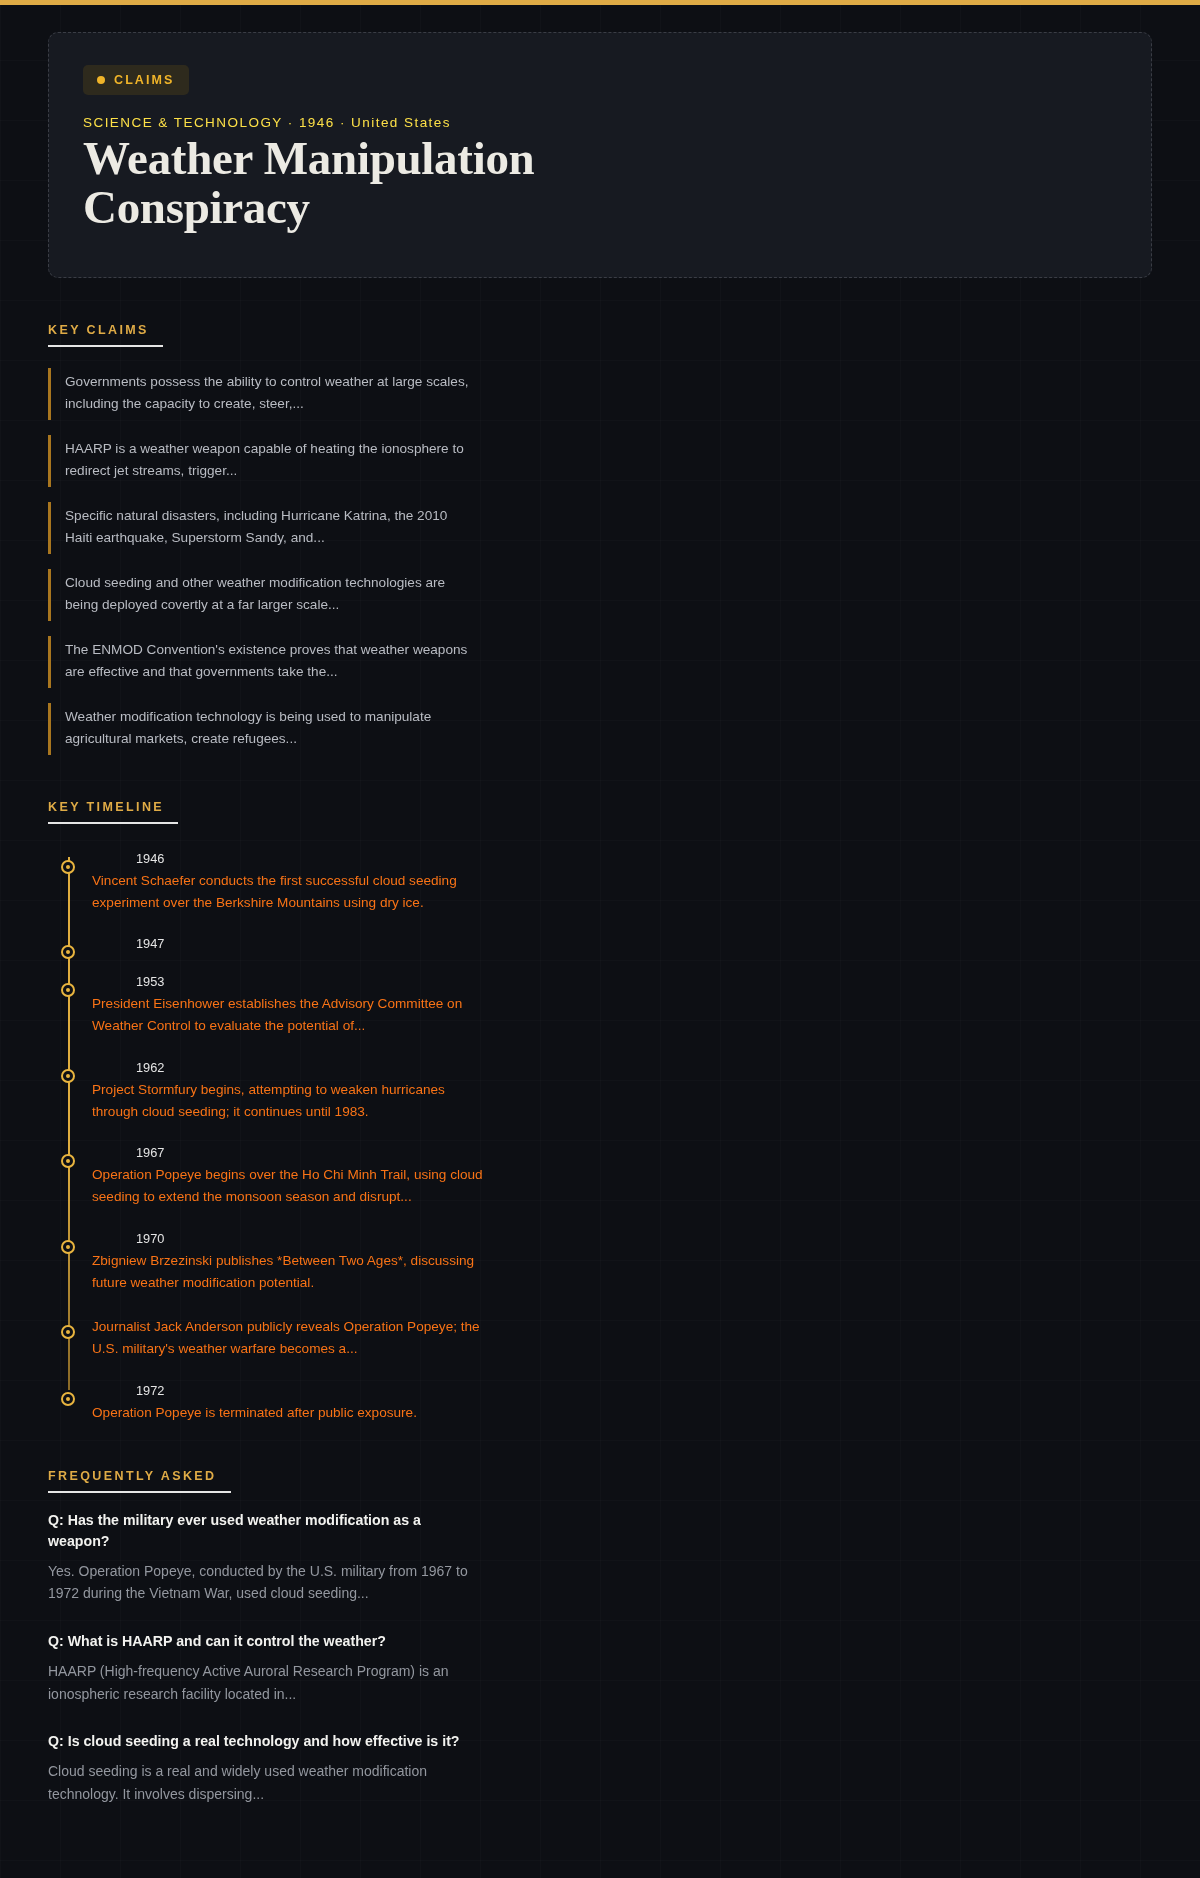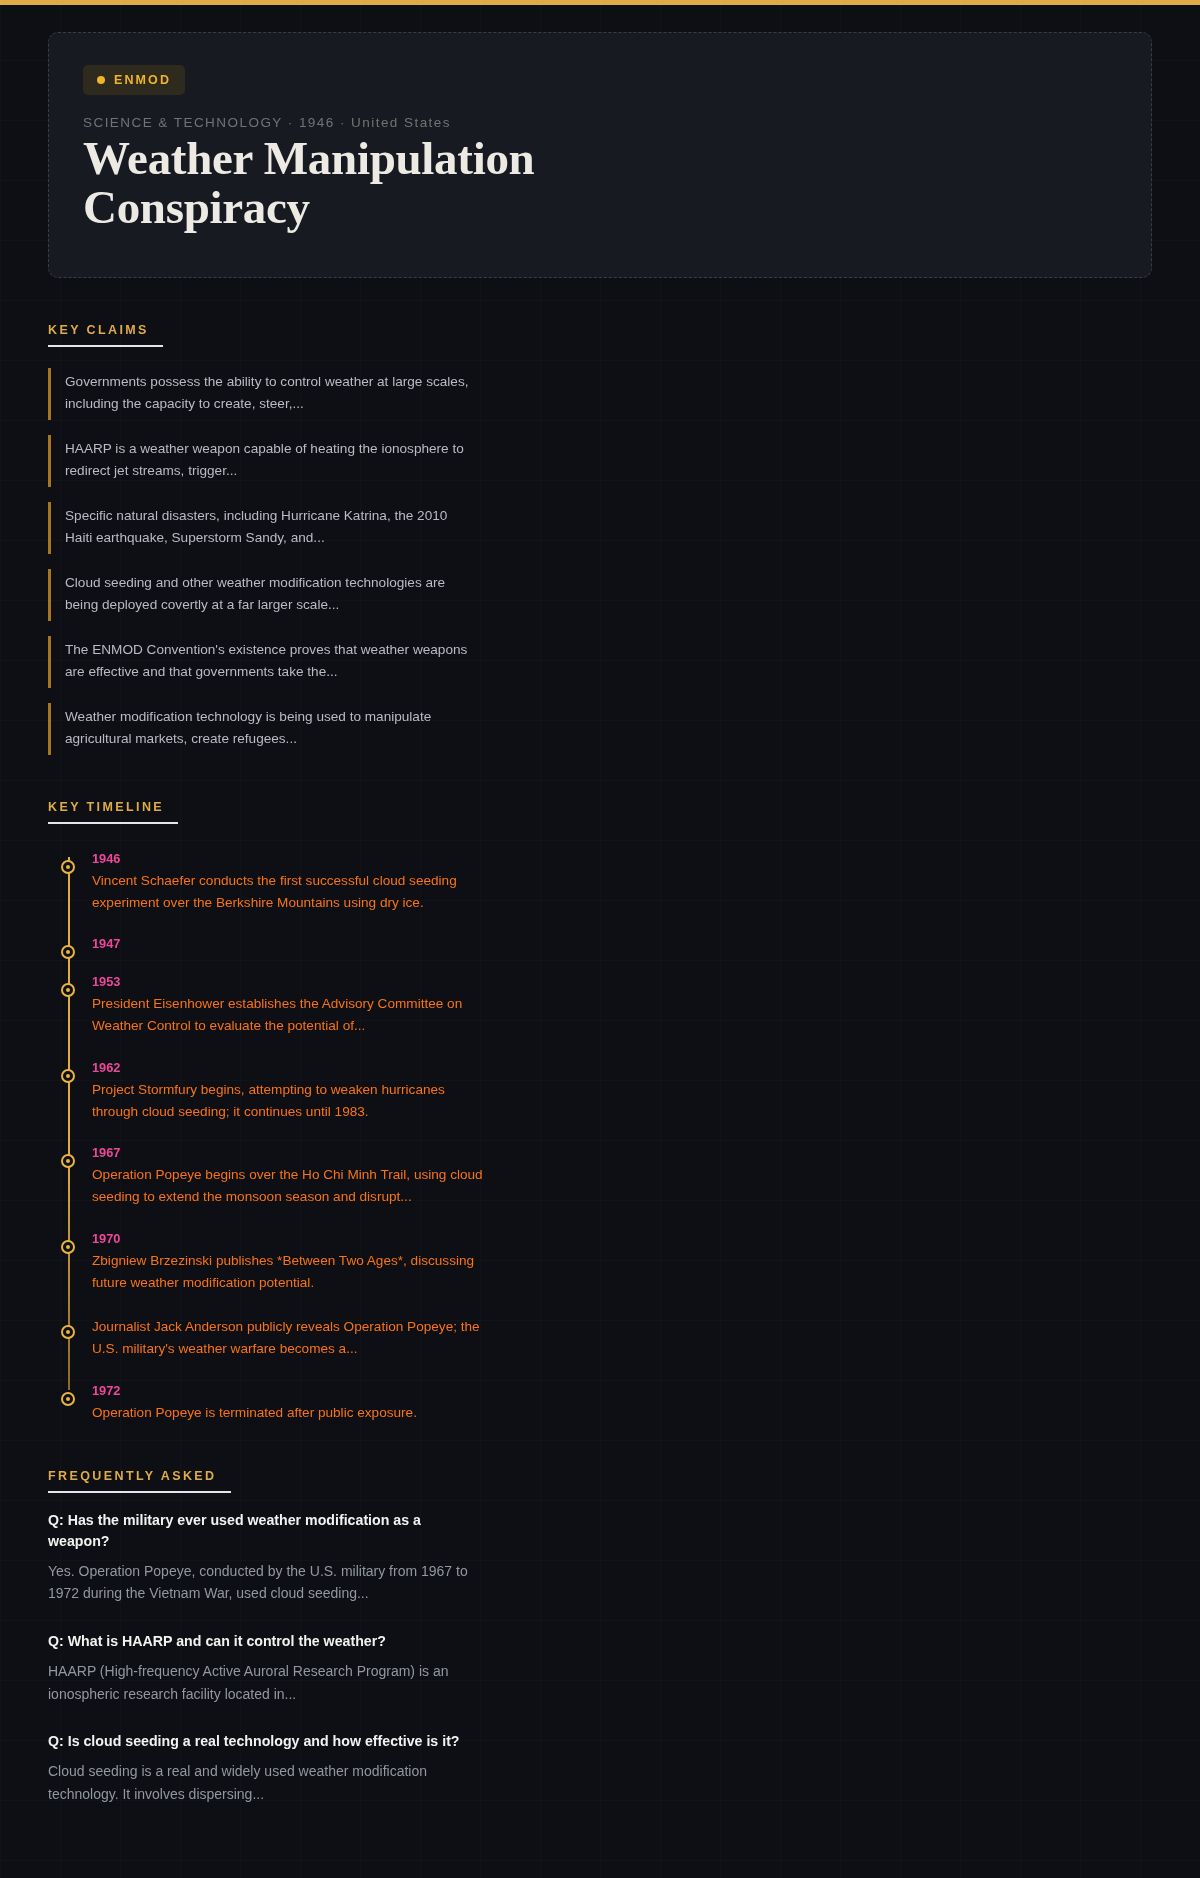--- a/index.html
+++ b/index.html
@@ -50,21 +50,21 @@
     background:#f0b429;
     display:block;
   }
   .badge-label {
     color:#f0b429;
     font-size:12.5px;
     font-weight:bold;
     letter-spacing:2.1px;
   }
   .hero-meta {
-    color:#737373;
+    color:#fde047;
     font-size:13.5px;
     letter-spacing:1.45px;
     margin-bottom:4px;
   }
   .hero-title {
     font-family:"Liberation Serif", serif;
     font-weight:bold;
     color:#eceae3;
     font-size:47px;
     line-height:1.05;
@@ -125,24 +125,25 @@
     background:#0d0f14;
     display:flex; align-items:center; justify-content:center;
   }
   .tl-dot:after {
     content:"";
     width:4px; height:4px;
     border-radius:50%;
     background:#e8b43f;
   }
   .tl-year {
-    color:#ec4899;
+    color:#e5e5e5;
     font-size:12.8px;
-    font-weight:bold;
+    font-weight:normal;
     margin-bottom:4px;
+    margin-left:44px;
   }
   .tl-text {
     color:#f97316;
     font-size:13.6px;
     line-height:1.6;
     max-width:400px;
   }
 
   
   .faq-item { margin-bottom:26px; max-width:420px; }
@@ -161,21 +162,21 @@
 </style>
 </head>
 <body>
 
 <div class="topbar"></div>
 
 <div class="hero-wrap">
   <div class="hero">
     <div class="badge">
       <span class="badge-dot"></span>
-      <span class="badge-label">ENMOD</span>
+      <span class="badge-label">CLAIMS</span>
     </div>
     <div class="hero-meta">SCIENCE &amp; TECHNOLOGY · 1946 · United States</div>
     <h1 class="hero-title">Weather Manipulation Conspiracy</h1>
   </div>
 </div>
 
 <div class="content">
 
   <div class="section">
     <div class="section-head">KEY CLAIMS</div>

